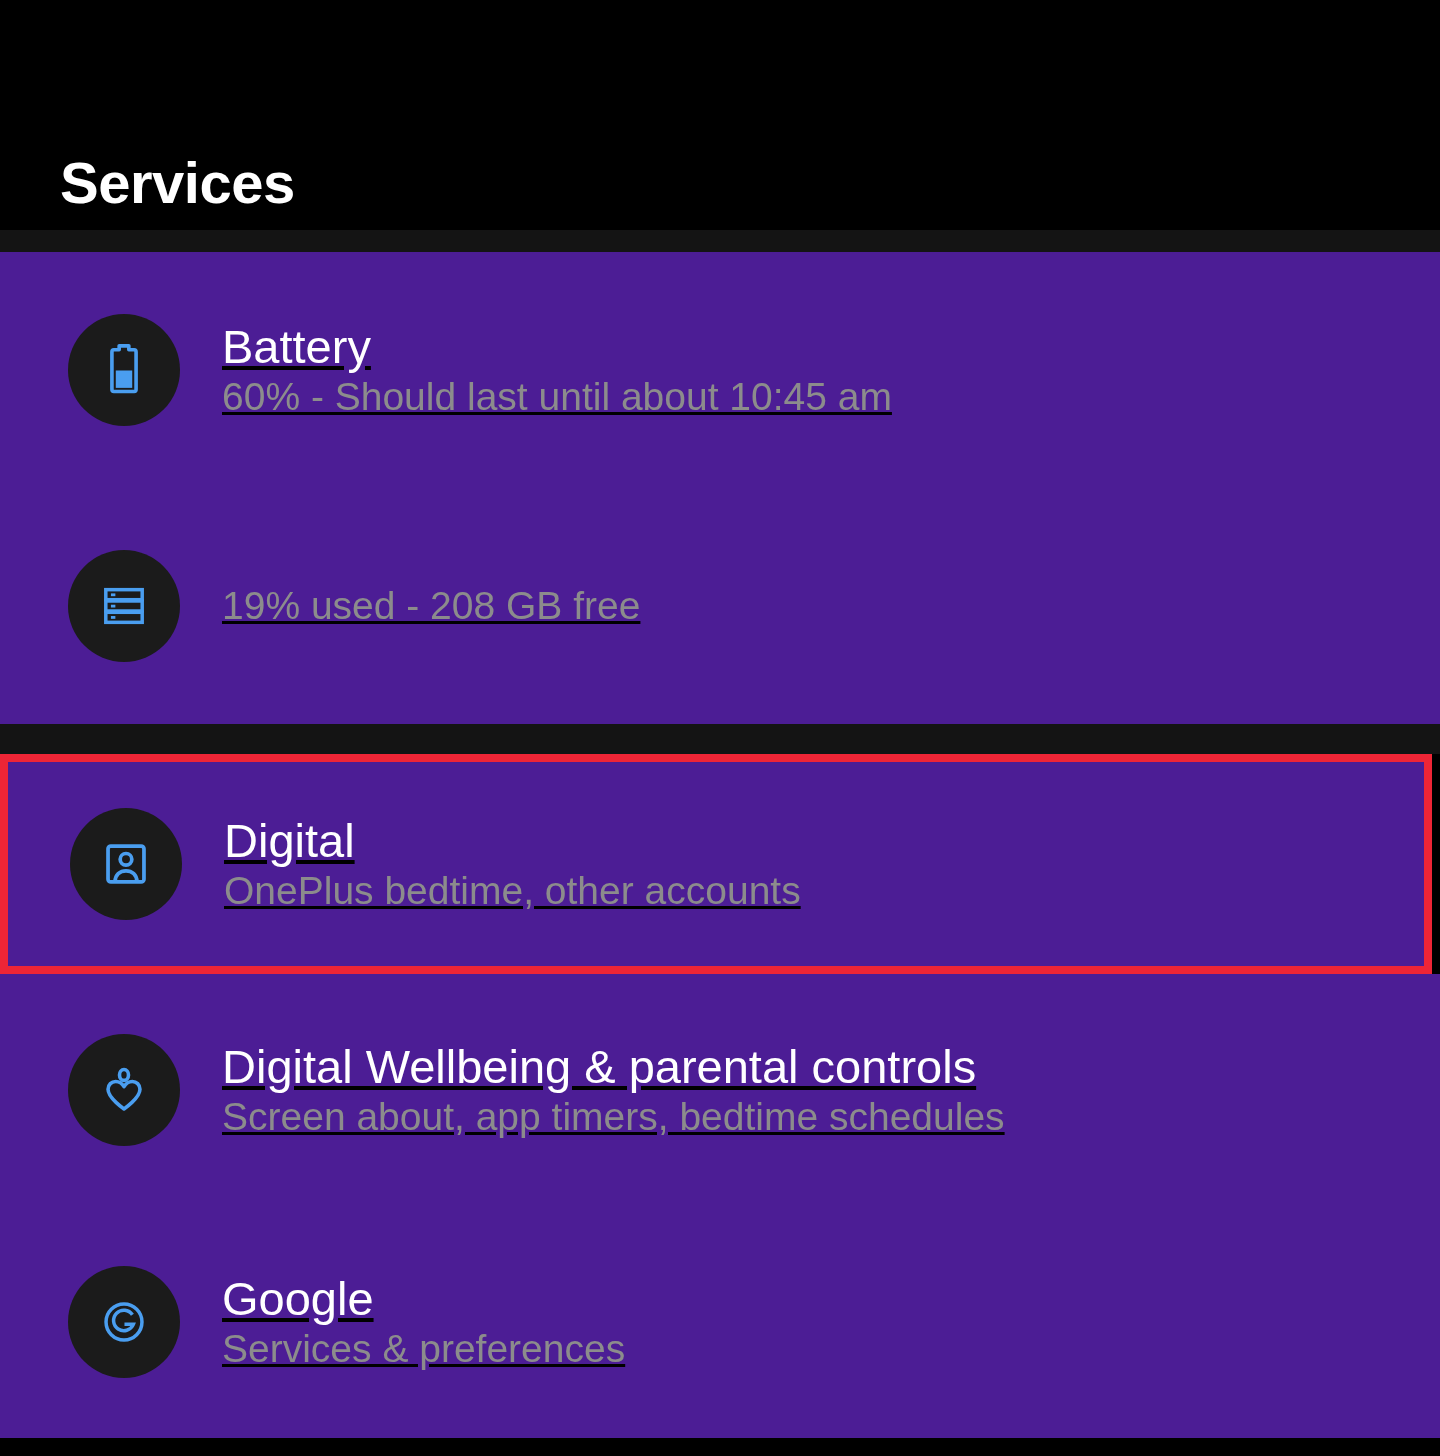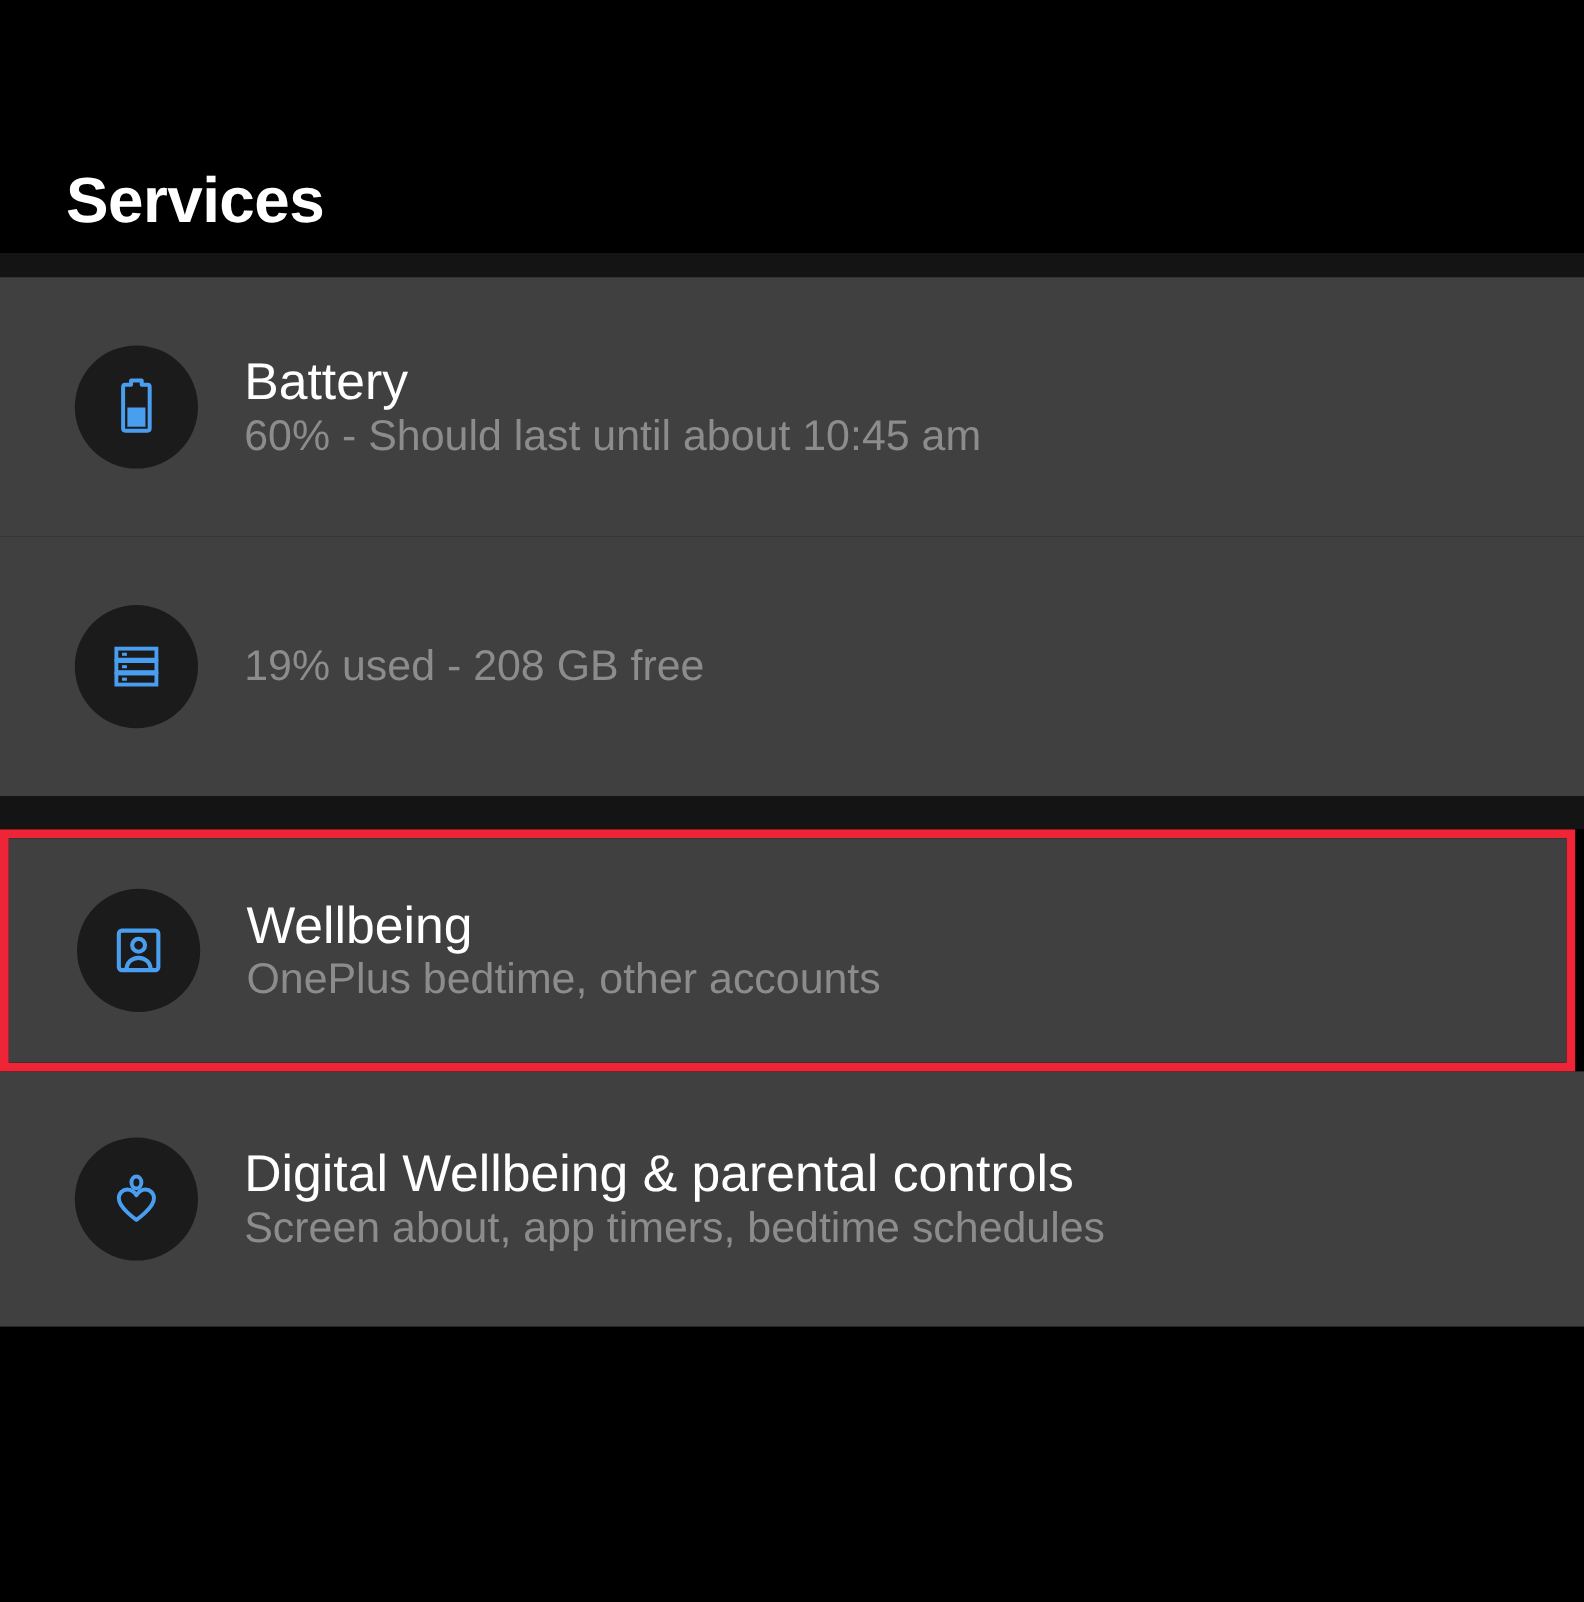--- a/index.html
+++ b/index.html
@@ -48,21 +48,22 @@
 
   
   .group { background: #000000; }
 
   .row {
     display: flex;
     align-items: center;
     padding: 0 40px 0 68px;
     box-sizing: border-box;
     height: 236px;
-    background: #404040;
+    background: #4c1d95;
+    text-decoration: underline;
   }
   .row.compact { height: 232px; }
 
   .row-icon-wrap {
     flex: 0 0 auto;
     width: 112px;
     height: 112px;
     border-radius: 50%;
     background: #1b1b1b;
     display: flex;
@@ -152,34 +153,46 @@
     <div class="highlight-wrap">
       <div class="row">
         <div class="row-icon-wrap">
           <svg width="56" height="56" viewBox="0 0 24 24" aria-hidden="true">
             <rect x="4.3" y="4.3" width="15.4" height="15.4" rx="1.2" fill="none" stroke="#4a9ef0" stroke-width="1.6"></rect>
             <circle cx="12" cy="10.0" r="2.5" fill="none" stroke="#4a9ef0" stroke-width="1.6"></circle>
             <path d="M7.3 19.6c0-2.9 2.1-4.7 4.7-4.7s4.7 1.8 4.7 4.7" fill="none" stroke="#4a9ef0" stroke-width="1.6"></path>
           </svg>
         </div>
         <div class="row-text">
-          <div class="row-title">Wellbeing</div>
+          <div class="row-title">Digital</div>
           <div class="row-subtitle">OnePlus bedtime, other accounts</div>
         </div>
       </div>
     </div>
 
     <div class="row compact">
       <div class="row-icon-wrap">
         <svg width="54" height="54" viewBox="0 0 24 24" aria-hidden="true">
           <ellipse cx="12" cy="5.3" rx="2.0" ry="2.4" fill="none" stroke="#4a9ef0" stroke-width="1.6"></ellipse>
           <path d="M12 20.4 C12 20.4 4.9 15.6 4.9 11.7 C4.9 9.6 6.5 8.2 8.3 8.2 C9.8 8.2 11.2 9.1 12 10.5 C12.8 9.1 14.2 8.2 15.7 8.2 C17.5 8.2 19.1 9.6 19.1 11.7 C19.1 15.6 12 20.4 12 20.4 Z" fill="none" stroke="#4a9ef0" stroke-width="1.6" stroke-linejoin="round"></path>
         </svg>
       </div>
       <div class="row-text">
         <div class="row-title">Digital Wellbeing &amp; parental controls</div>
         <div class="row-subtitle">Screen about, app timers, bedtime schedules</div>
       </div>
     </div>
 
+    <div class="row compact">
+      <div class="row-icon-wrap">
+        <svg width="56" height="56" viewBox="0 0 24 24" aria-hidden="true">
+          <circle cx="12" cy="12" r="7.7" fill="none" stroke="#4a9ef0" stroke-width="1.5"></circle>
+          <path d="M15.6 8.9 A4.4 4.4 0 1 0 16.0 13.0 L12.2 13.0" fill="none" stroke="#4a9ef0" stroke-width="1.5" stroke-linecap="butt"></path>
+        </svg>
+      </div>
+      <div class="row-text">
+        <div class="row-title">Google</div>
+        <div class="row-subtitle">Services &amp; preferences</div>
+      </div>
+    </div>
   </div>
 
 </div>
 
 </body></html>

